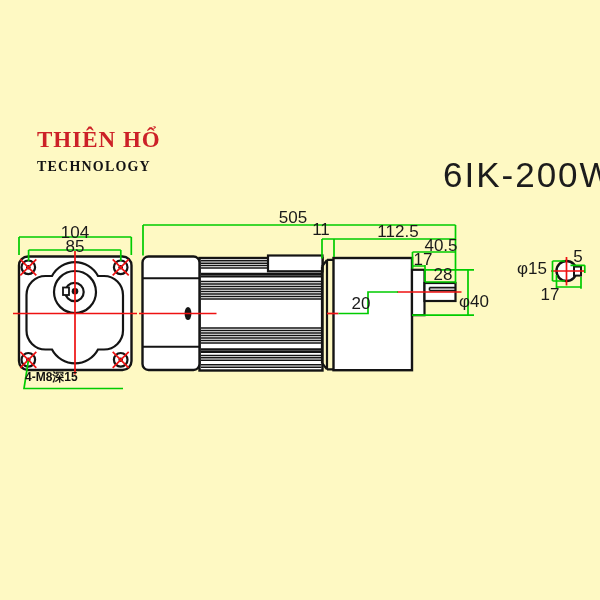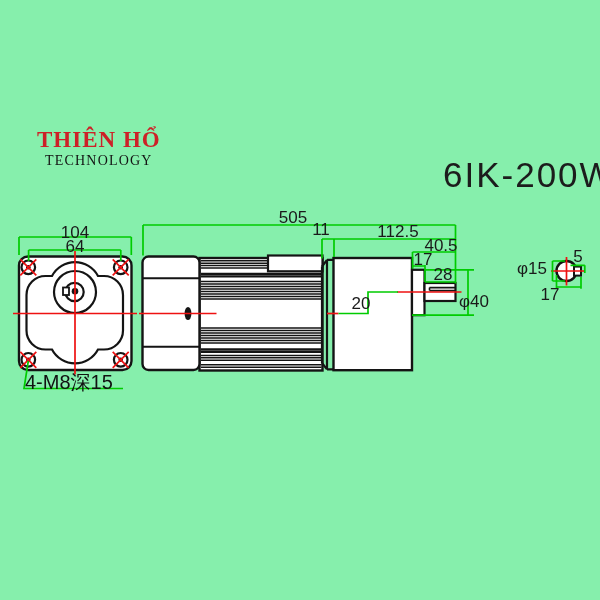--- a/index.html
+++ b/index.html
@@ -1,28 +1,28 @@
 <!DOCTYPE html>
 <html><head>
 <meta charset="utf-8">
 <style>
   html,body{margin:0;padding:0;background:#ffffff;}
-  #canvas{position:relative;width:600px;height:600px;background:#86efac;overflow:hidden;
-          font-family:"Liberation Sans",sans-serif;text-align:center;}
+  #canvas{position:relative;width:600px;height:600px;background:#fef9c3;overflow:hidden;
+          font-family:"Liberation Sans",sans-serif;}
   #drawing-svg{position:absolute;left:0;top:0;}
   .logo{position:absolute;left:37px;top:128px;line-height:1.05;}
   .logo-main{font-family:"Liberation Serif",serif;font-weight:bold;font-size:23px;
              color:#cc2127;letter-spacing:1px;white-space:nowrap;}
-  .logo-sub{font-family:"Liberation Serif",serif;font-weight:normal;font-size:14px;
-            color:#131313;letter-spacing:1.2px;white-space:nowrap;margin-top:2px;}
+  .logo-sub{font-family:"Liberation Serif",serif;font-weight:bold;font-size:14px;
+            color:#131313;letter-spacing:1.2px;white-space:nowrap;margin-top:8px;}
   .model{position:absolute;left:443px;top:155px;font-size:35px;color:#1c1c1c;
          letter-spacing:2px;white-space:nowrap;}
   .dim{position:absolute;transform:translate(-50%,-50%);font-size:17px;color:#1a1a1a;
        white-space:nowrap;line-height:1;}
-  .note{position:absolute;font-size:20px;color:#111;white-space:nowrap;line-height:1.15;}
+  .note{position:absolute;font-size:12px;color:#111;white-space:nowrap;line-height:1.15;font-weight:bold;}
 </style>
 </head>
 <body>
 
 <div id="canvas">
 
   <svg id="drawing-svg" width="600" height="600" viewBox="0 0 600 600">
 
     <g fill="none" stroke="#141414">
       <rect x="19" y="256.5" width="112.5" height="113.5" rx="9" stroke-width="2.4" fill="#fff"></rect>
@@ -127,20 +127,20 @@
 
   <div class="dim" style="left:293px;top:217px">505</div>
   <div class="dim" style="left:321px;top:229px">11</div>
   <div class="dim" style="left:398px;top:231px">112.5</div>
   <div class="dim" style="left:441px;top:245px">40.5</div>
   <div class="dim" style="left:423px;top:259px">17</div>
   <div class="dim" style="left:443px;top:274px">28</div>
   <div class="dim" style="left:361px;top:303px">20</div>
   <div class="dim" style="left:474px;top:301px">φ40</div>
   <div class="dim" style="left:75px;top:232px">104</div>
-  <div class="dim" style="left:75px;top:246px">64</div>
+  <div class="dim" style="left:75px;top:246px">85</div>
   <div class="dim" style="left:532px;top:268px">φ15</div>
   <div class="dim" style="left:578px;top:256px">5</div>
   <div class="dim" style="left:550px;top:294px">17</div>
 
   <div class="note" style="left:25px;top:371px">4-M8深15</div>
 
 </div>
 
 </body></html>

